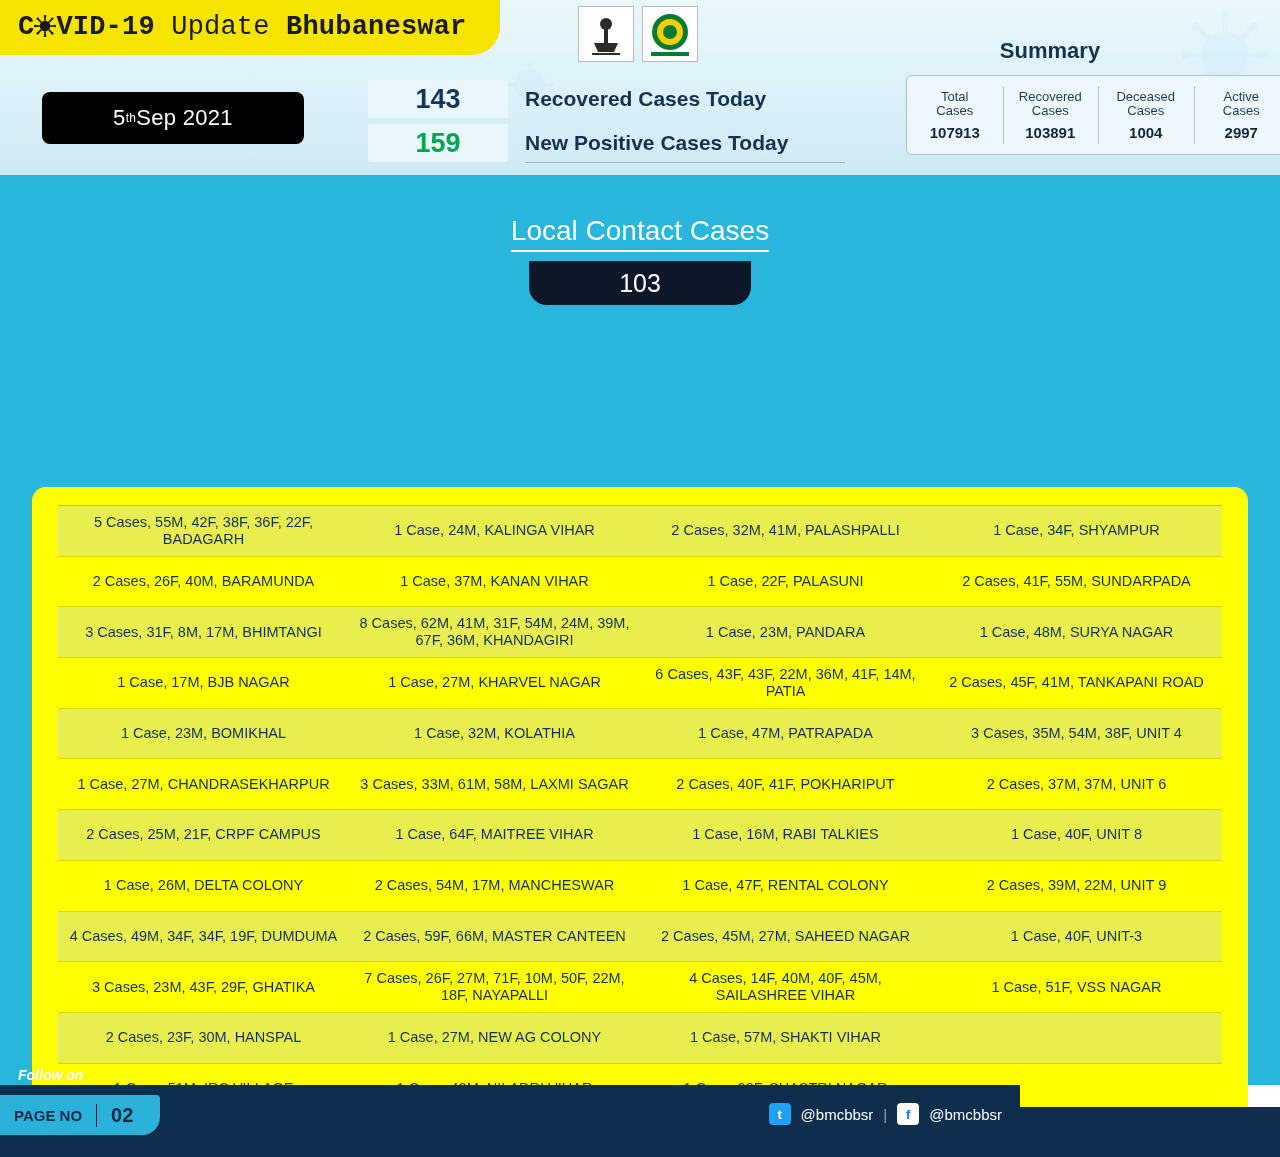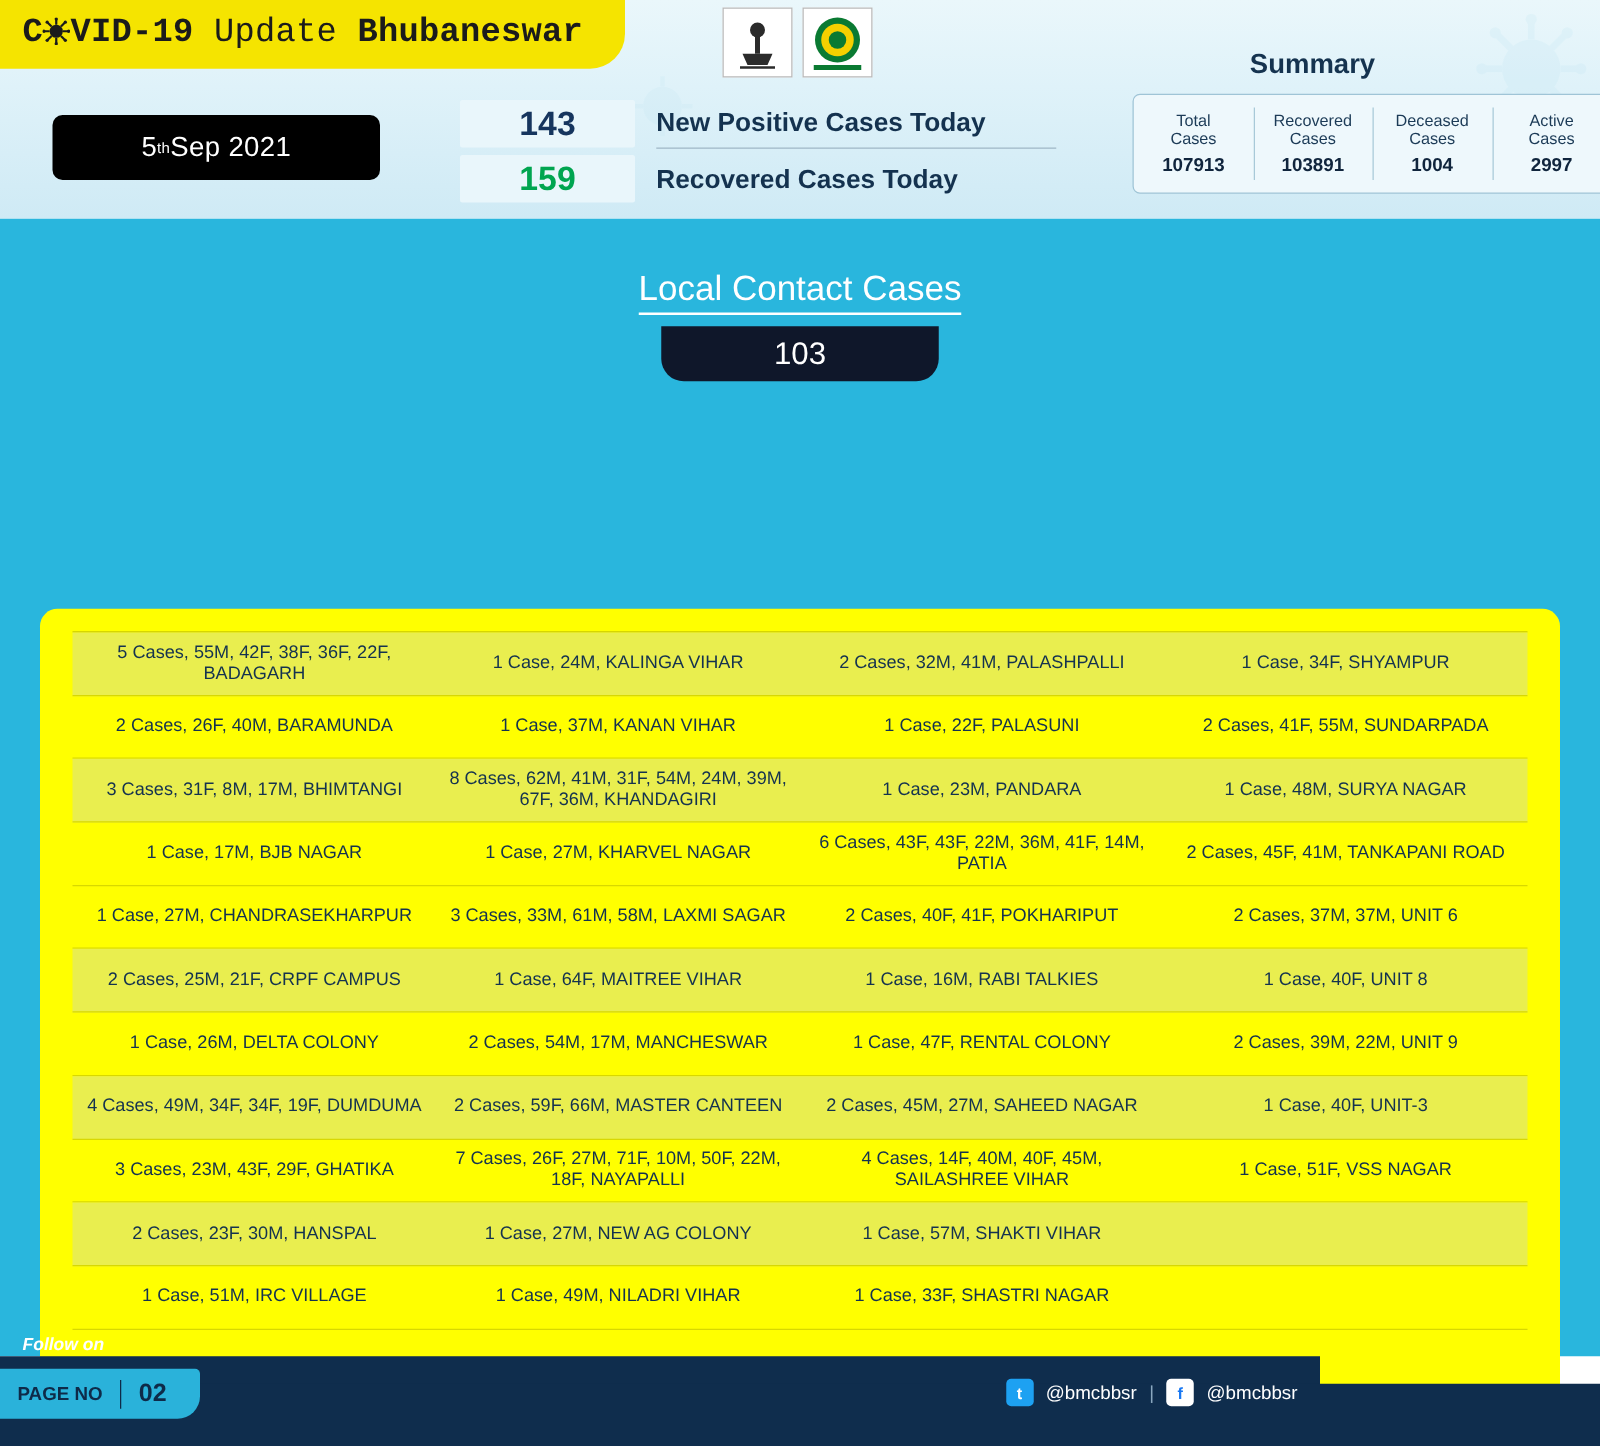--- a/index.html
+++ b/index.html
@@ -249,21 +249,20 @@
     padding: 4px 6px;
     box-sizing: border-box;
   }
 
   
   .footer {
     position: relative;
     width: 1020px;
     height: 72px;
     background: #0f2d4d;
-    padding-left: 36px;
   }
   .follow-on {
     position: absolute;
     left: 18px;
     top: -18px;
     font-size: 14px;
     font-style: italic;
     font-weight: bold;
     color: #ffffff;
   }
@@ -413,22 +412,22 @@
       <sup>th</sup>
       <span> Sep 2021</span>
   </div>
 
   <div class="stat-numbers">
     <div class="stat-num">143</div>
     <div class="stat-num green">159</div>
   </div>
 
   <div class="stat-labels">
+    <div class="stat-label last">Recovered Cases Today</div>
     <div class="stat-label">New Positive Cases Today</div>
-    <div class="stat-label last">Recovered Cases Today</div>
   </div>
 
   <div class="summary-title">Summary</div>
   <div class="summary-box">
     <div class="summary-cell">
       <div class="lbl">Total</div>
       <div class="lbl">Cases</div>
       <div class="val">107913</div>
     </div>
     <div class="summary-cell">
@@ -472,20 +471,26 @@
         <div class="cell">8 Cases, 62M, 41M, 31F, 54M, 24M, 39M, 67F, 36M, KHANDAGIRI</div>
         <div class="cell">1 Case, 23M, PANDARA</div>
         <div class="cell">1 Case, 48M, SURYA NAGAR</div>
       </div>
       <div class="row">
         <div class="cell">1 Case, 17M, BJB NAGAR</div>
         <div class="cell">1 Case, 27M, KHARVEL NAGAR</div>
         <div class="cell">6 Cases, 43F, 43F, 22M, 36M, 41F, 14M, PATIA</div>
         <div class="cell">2 Cases, 45F, 41M, TANKAPANI ROAD</div>
       </div>
+      <div class="row alt">
+        <div class="cell">1 Case, 23M, BOMIKHAL</div>
+        <div class="cell">1 Case, 32M, KOLATHIA</div>
+        <div class="cell">1 Case, 47M, PATRAPADA</div>
+        <div class="cell">3 Cases, 35M, 54M, 38F, UNIT 4</div>
+      </div>
       <div class="row">
         <div class="cell">1 Case, 27M, CHANDRASEKHARPUR</div>
         <div class="cell">3 Cases, 33M, 61M, 58M, LAXMI SAGAR</div>
         <div class="cell">2 Cases, 40F, 41F, POKHARIPUT</div>
         <div class="cell">2 Cases, 37M, 37M, UNIT 6</div>
       </div>
       <div class="row alt">
         <div class="cell">2 Cases, 25M, 21F, CRPF CAMPUS</div>
         <div class="cell">1 Case, 64F, MAITREE VIHAR</div>
         <div class="cell">1 Case, 16M, RABI TALKIES</div>

